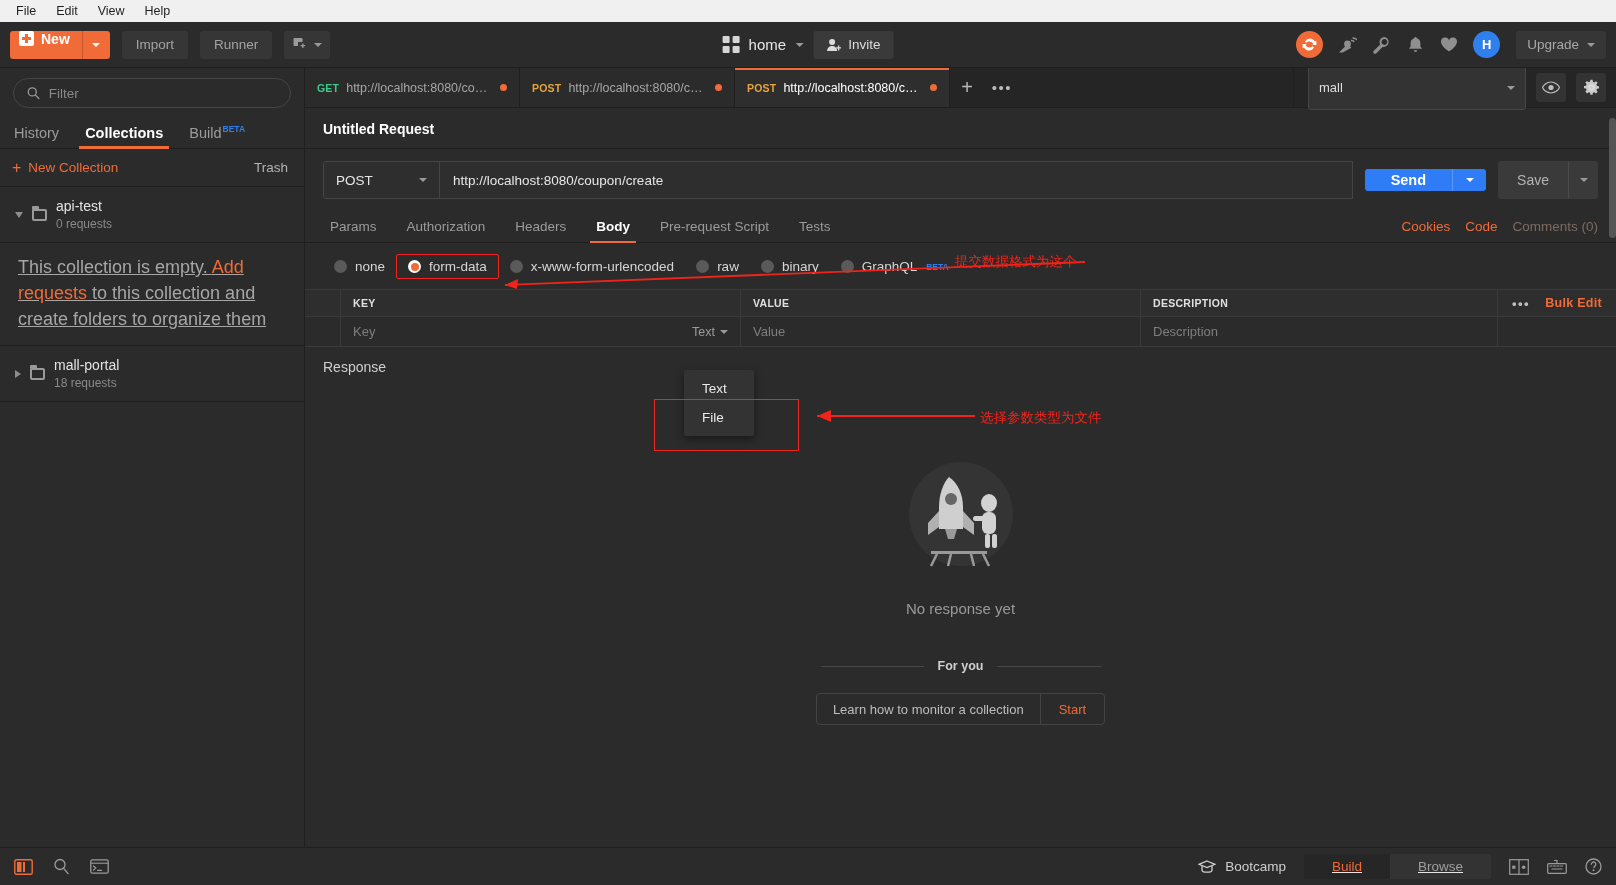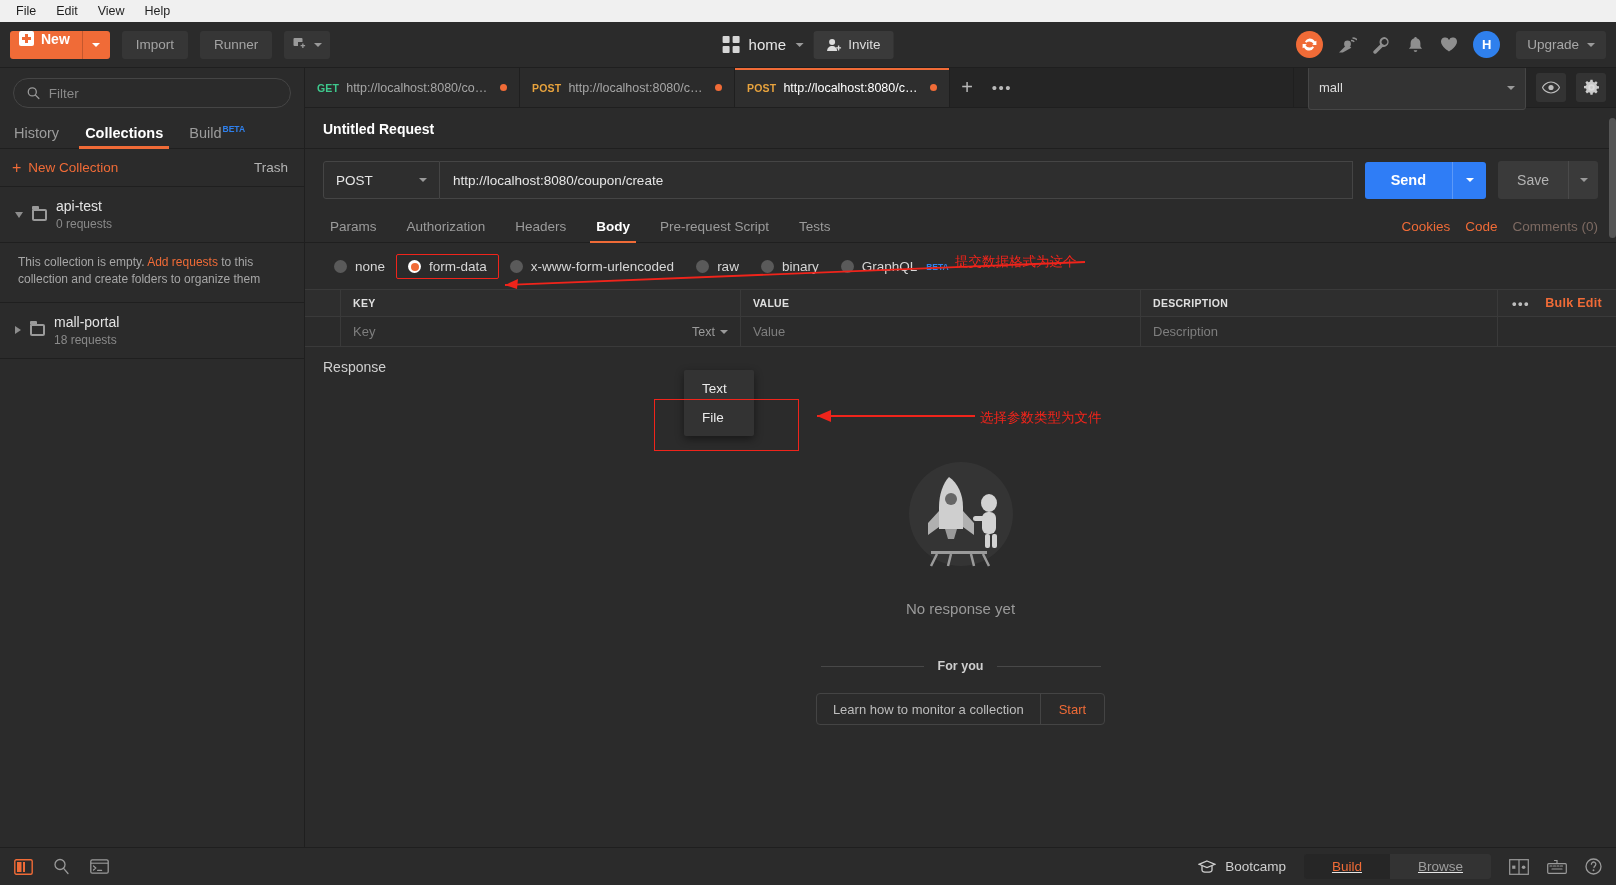--- a/index.html
+++ b/index.html
@@ -123,22 +123,23 @@
   .tri.open { border-left:4.5px solid transparent;border-right:4.5px solid transparent;
               border-top:6px solid #8d8d8d;border-bottom:none; }
   .folder { width:15px;height:12px;background:#9a9a9a; border-radius:1px 2px 2px 2px; position:relative;
             flex:none; }
   .folder::before{content:"";position:absolute;top:-3px;left:0;width:7px;height:3px;background:#9a9a9a;
             border-radius:1px 1px 0 0;}
   .folder::after{content:"";position:absolute;top:2px;left:2px;right:2px;bottom:2px;background:#2b2b2b;}
   .coll-txt .nm { font-size:14px; color:#e3e3e3; }
   .coll-txt .sub { font-size:12px; color:#8a8a8a; margin-top:3px; }
   .empty-note {
-    padding:11px 18px 13px 18px; font-size:12px; color:#a6a6a6; line-height:1.45;
+    padding:11px 18px 13px 18px; font-size:18px; color:#a6a6a6; line-height:1.45;
     border-bottom:1px solid #1f1f1f;
+    text-decoration:underline;
   }
   .empty-note a { color:#f06b37; text-decoration:none; cursor:pointer; }
 
   
   .content { flex:1; display:flex; flex-direction:column; background:#2b2b2b; min-width:0; }
   .tabrow { height:40px; display:flex; align-items:stretch; border-bottom:1px solid #1f1f1f;
             background:#252525; }
   .rtabs { display:flex; align-items:stretch; }
   .rtab {
     display:flex; align-items:center; gap:7px; padding:0 12px; max-width:215px;
@@ -178,21 +179,21 @@
   .meth-sel .caret { margin-left:auto; }
   .url-input {
     flex:1; height:38px; background:#2e2e2e; border:1px solid #454545; border-left:none;
     display:flex; align-items:center; padding:0 13px; margin-left:-12px;
   }
   .url-input input {
     background:transparent;border:none;outline:none;color:#e6e6e6;font-size:13.5px;width:100%;
     font-family:"Liberation Sans",sans-serif;
   }
   .send {
-    height:37px; background:#2f7df6; border-radius:3px; display:flex; align-items:stretch;
+    height:22px; background:#2f7df6; border-radius:3px; display:flex; align-items:stretch;
     color:#fff; cursor:pointer; overflow:hidden;
   }
   .send .t { display:flex;align-items:center;padding:0 26px;font-size:14.5px;font-weight:bold; }
   .send .c { width:34px; display:flex;align-items:center;justify-content:center;
              border-left:1px solid rgba(255,255,255,.22); }
   .save {
     height:38px; background:#3a3a3a; border-radius:3px; display:flex; align-items:stretch;
     color:#b3b3b3; cursor:pointer; overflow:hidden;
   }
   .save .t { display:flex;align-items:center;padding:0 19px;font-size:14px; }

